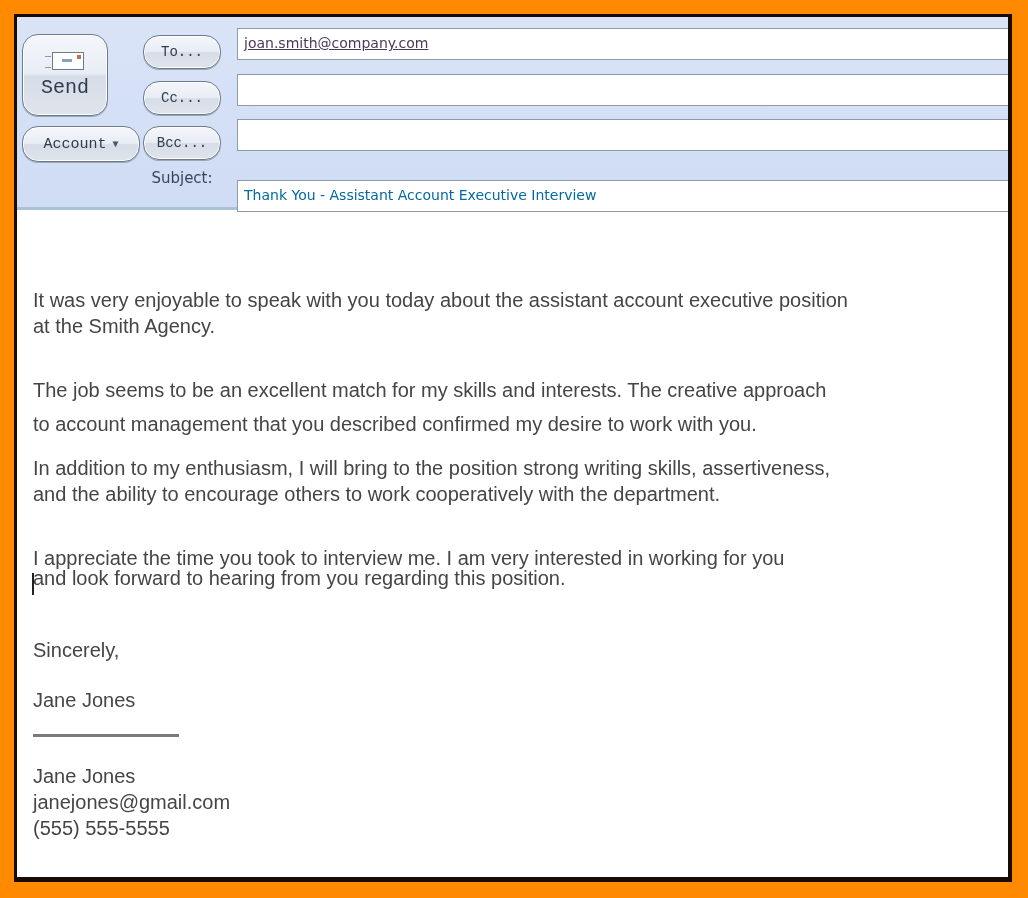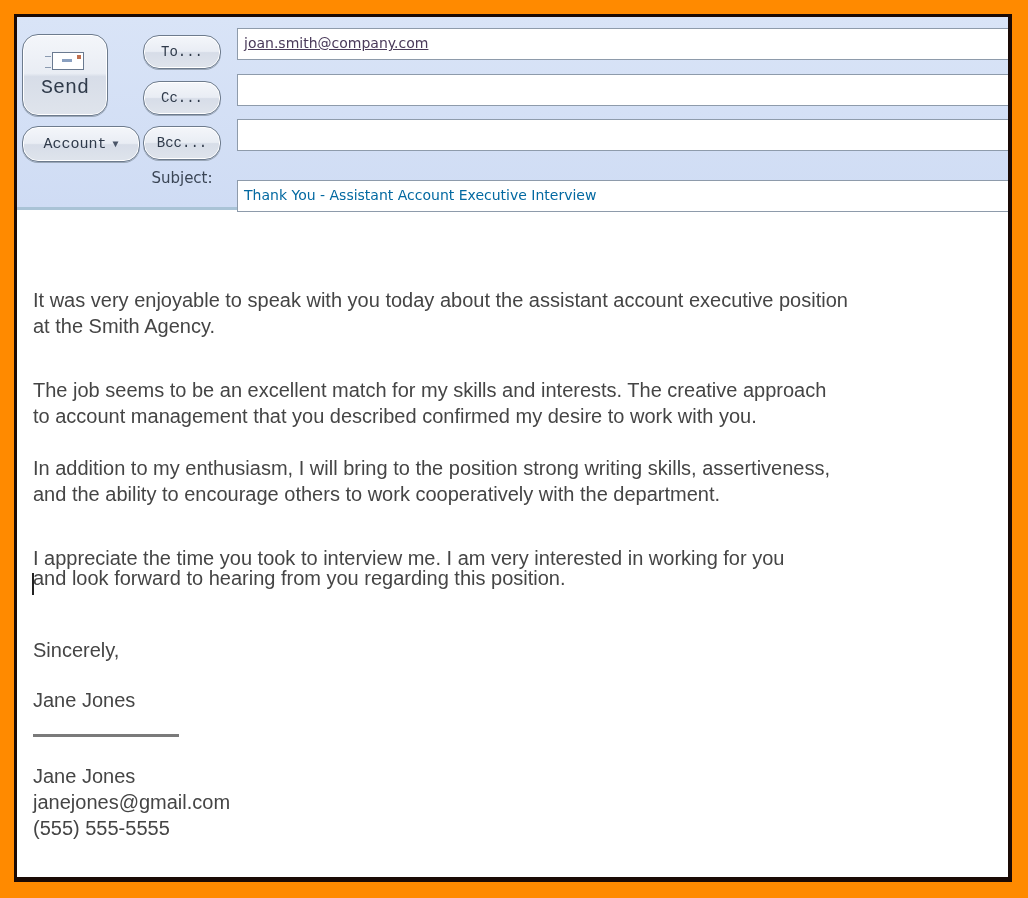--- a/index.html
+++ b/index.html
@@ -109,21 +109,21 @@
     <div class="field bcc-field"></div>
     <div class="field subject-field">Thank You - Assistant Account Executive Interview</div>
   </div>
 
   <div class="body">
 
     <div class="p" style="top:62px">It was very enjoyable to speak with you today about the assistant account executive position</div>
     <div class="p" style="top:88px">at the Smith Agency.</div>
 
     <div class="p" style="top:152px">The job seems to be an excellent match for my skills and interests. The creative approach</div>
-    <div class="p" style="top:178px">to account management that you described confirmed my desire to work with you.</div>
+    <div class="p" style="top:186px">to account management that you described confirmed my desire to work with you.</div>
 
     <div class="p" style="top:230px">In addition to my enthusiasm, I will bring to the position strong writing skills, assertiveness,</div>
     <div class="p" style="top:256px">and the ability to encourage others to work cooperatively with the department.</div>
 
     <div class="p" style="top:320px">I appreciate the time you took to interview me. I am very interested in working for you</div>
     <div class="p" style="top:340px">and look forward to hearing from you regarding this position.</div>
     <div class="caret-mark" style="top:348px"></div>
 
     <div class="p" style="top:412px">Sincerely,</div>
     <div class="p" style="top:462px">Jane Jones</div>

